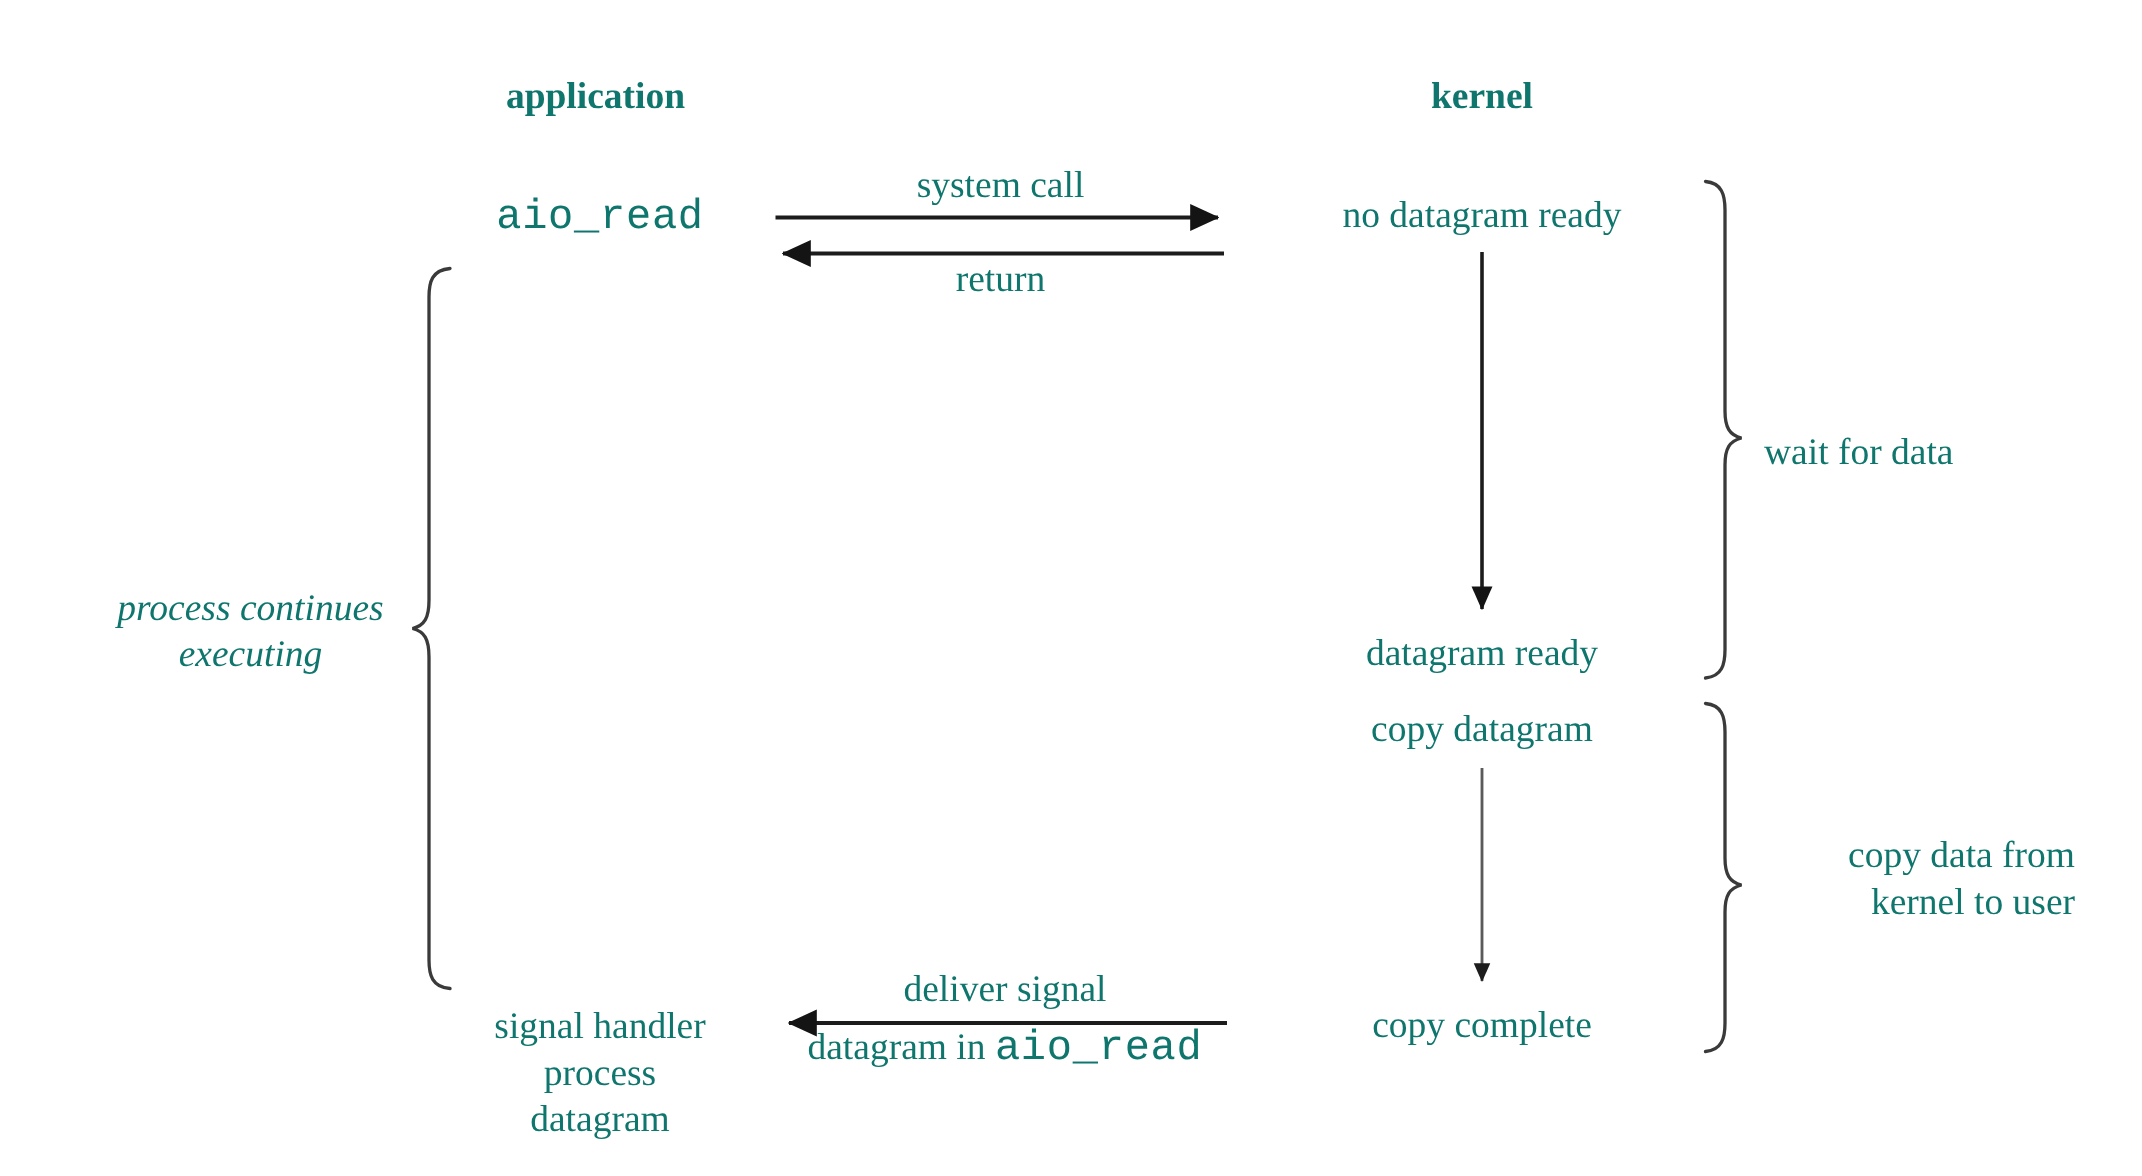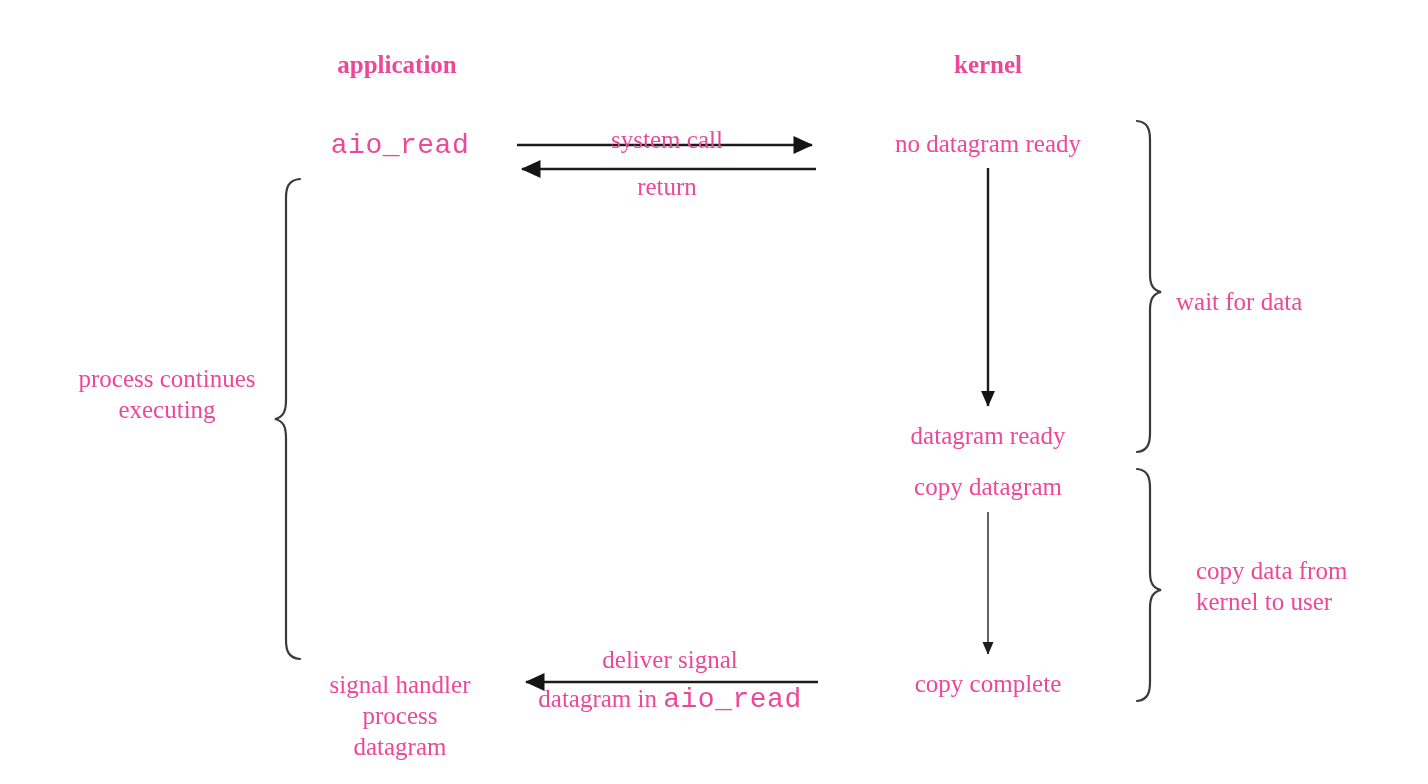--- a/index.html
+++ b/index.html
@@ -15,21 +15,21 @@
     background: #ffffff;
     overflow: hidden;
     font-family: "Liberation Serif", "DejaVu Serif", serif;
     color: #1a1a2e;
   }
   .txt {
     position: absolute;
     font-family: "Liberation Serif", "DejaVu Serif", serif;
     font-size: 25px;
     line-height: 30px;
-    color: #ec4899;
+    color: #0f766e;
     white-space: pre;
     text-align: center;
   }
   .mono {
     font-family: "Liberation Mono", "DejaVu Sans Mono", monospace;
     font-size: 28px;
     letter-spacing: 0.5px;
   }
   .heading {
     font-weight: bold;
@@ -109,41 +109,41 @@
              L 1150 682
              C 1150 692, 1148 700, 1137 701" fill="none" stroke="#3a3a3a" stroke-width="2.2" stroke-linecap="round"></path>
   </svg>
 
   <div class="txt heading ctr" style="left:397px; top:50px;">application</div>
 
   <div class="txt heading ctr" style="left:988px; top:50px;text-align:center;">kernel</div>
 
   <div class="txt mono ctr" style="left:400px; top:131px;">aio_read</div>
 
-  <div class="txt multiline ctr" style="left:167px; top:363px; width:300px;">process continues
+  <div class="txt multiline ctr" style="left:167px; top:390px; width:300px;font-style:italic;">process continues
 executing</div>
 
   <div class="txt multiline ctr" style="left:400px; top:669px; width:340px;">signal handler
 process
 datagram</div>
 
-  <div class="txt ctr" style="left:667px; top:109px;margin-top:16px;">system call</div>
+  <div class="txt ctr" style="left:667px; top:109px;">system call</div>
 
   <div class="txt ctr" style="left:667px; top:172px;">return</div>
 
   <div class="txt ctr" style="left:670px; top:645px;">deliver signal</div>
 
   <div class="txt ctr" style="left:670px; top:684px;"><span>datagram in </span><span class="mono">aio_read</span></div>
 
   <div class="txt ctr" style="left:988px; top:129px;">no datagram ready</div>
 
   <div class="txt ctr" style="left:988px; top:421px;">datagram ready</div>
 
   <div class="txt ctr" style="left:988px; top:472px;">copy datagram</div>
 
   <div class="txt ctr" style="left:988px; top:669px;">copy complete</div>
 
   <div class="txt lbl-right" style="left:1176px; top:287px;">wait for data</div>
 
-  <div class="txt lbl-right multiline" style="left:1196px; top:555px;">copy data from
+  <div class="txt lbl-right multiline" style="left:1232px; top:555px;text-align:right;">copy data from
 kernel to user</div>
 
 </div>
 
 </body></html>

